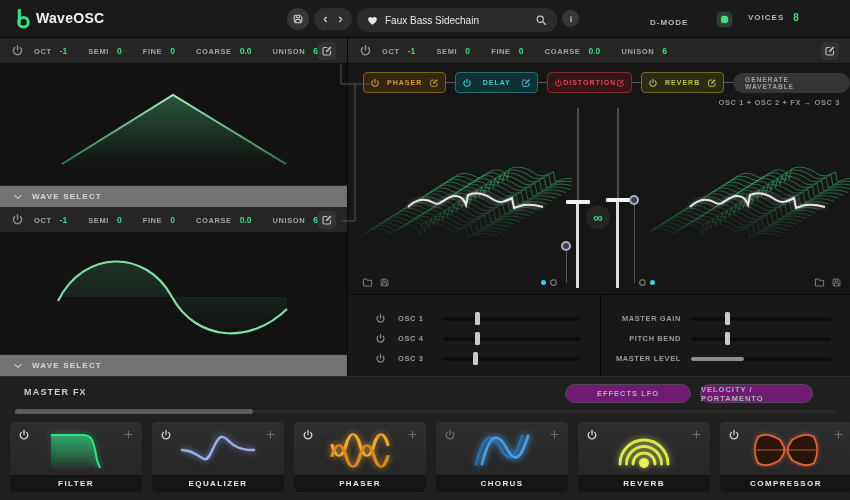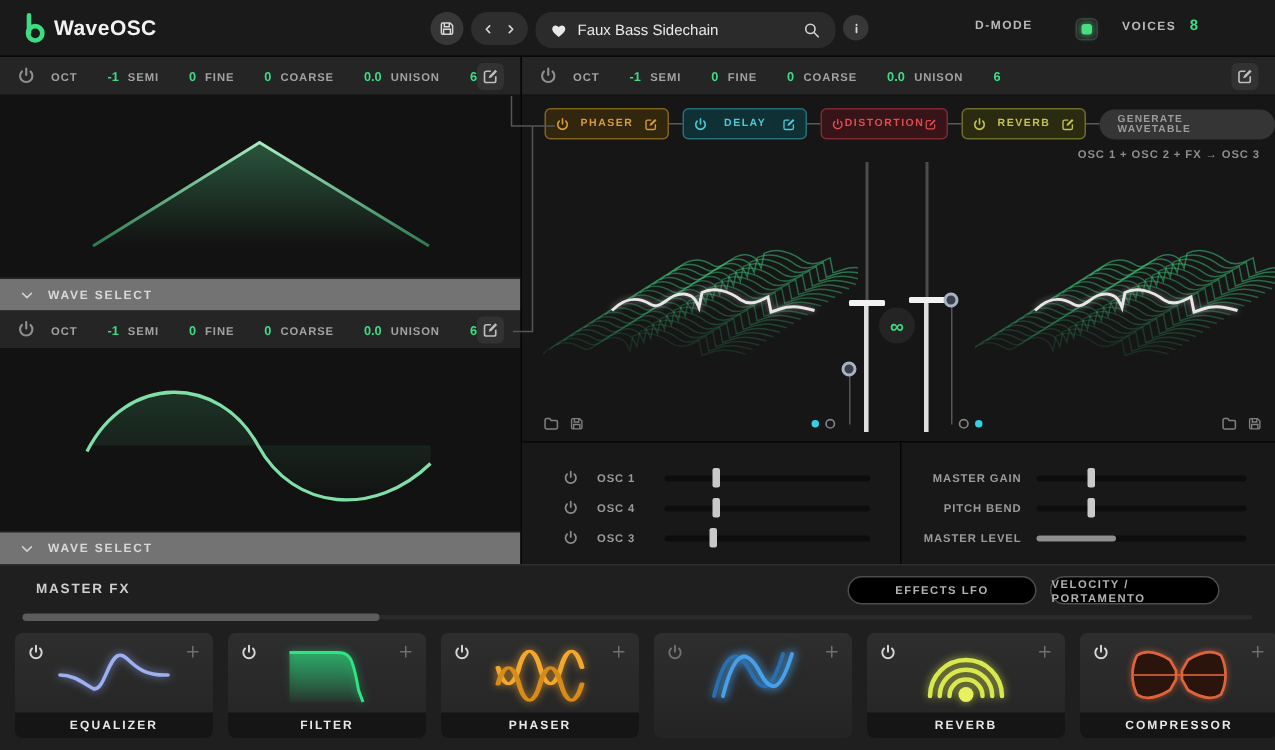--- a/index.html
+++ b/index.html
@@ -14,38 +14,38 @@
   .logo-mark{position:absolute;left:12px;top:8px;}
   .app-title{position:absolute;left:36px;top:10px;font-size:14px;font-weight:bold;color:#f2f2f2;letter-spacing:.3px;}
   .round-btn{position:absolute;top:8px;height:22px;border-radius:11px;background:#373737;
              display:flex;align-items:center;justify-content:center;color:#d5d5d5;}
   .save-btn{left:287px;width:22px;}
   .nav-pill{left:314px;width:38px;background:#2e2e2e;gap:6px;}
   .preset-field{position:absolute;left:357px;top:8px;width:200px;height:24px;border-radius:11px;
                 background:#2b2b2b;display:flex;align-items:center;padding:0 10px;gap:7px;}
   .preset-name{flex:1;font-size:10px;color:#eaeaea;white-space:nowrap;overflow:hidden;}
   .info-btn{left:562px;width:17px;height:17px;top:10px;border-radius:9px;}
-  .dmode-wrap{position:absolute;left:650px;top:12px;display:flex;align-items:flex-start;gap:29px;}
+  .dmode-wrap{position:absolute;left:650px;top:12px;display:flex;align-items:flex-end;gap:29px;}
   .tb-label{font-size:8px;font-weight:bold;color:#b8b8b8;letter-spacing:1px;}
   .dmode-toggle{width:15px;height:15px;border-radius:4px;background:#242424;border:1px solid #3b3b3b;
                 display:flex;align-items:center;justify-content:center;}
   .dmode-toggle .dot{width:7px;height:7px;border-radius:2px;background:#4ade80;box-shadow:0 0 6px rgba(61,220,132,.9);}
   .voices-wrap{position:absolute;left:748px;top:12px;display:flex;align-items:center;gap:9px;}
   .voices-val{font-size:10px;font-weight:bold;color:#3ddc84;}
 
   
   .left-panel{position:absolute;left:0;top:38px;width:347px;height:338px;background:#151515;}
   .right-panel{position:absolute;left:347px;top:38px;width:503px;height:338px;background:#161616;border-left:1px solid #060606;}
 
   
   .osc-header{position:relative;height:26px;background:#252525;border-bottom:1px solid #121212;
               display:flex;align-items:center;padding:0 11px;}
   .osc-header .pwr{color:#8f8f8f;margin-right:10px;}
   .params{display:flex;align-items:center;justify-content:space-between;flex:1;max-width:285px;}
-  .param{display:flex;align-items:baseline;gap:20px;}
+  .param{display:flex;align-items:baseline;gap:8px;}
   .param .lbl{font-size:7.5px;font-weight:bold;color:#a2a2a2;letter-spacing:.6px;}
   .param .val{font-size:8.5px;font-weight:bold;color:#3ddc84;}
   .edit-btn{margin-left:auto;width:18px;height:18px;border-radius:4px;background:#323232;color:#bdbdbd;
             display:flex;align-items:center;justify-content:center;}
 
   .wave-display{position:relative;height:121px;background:#121212;overflow:hidden;}
   .wave-select{height:22px;background:#737373;border-top:1px solid #222;display:flex;align-items:center;
                gap:9px;padding:0 13px;color:#cfcfcf;}
   .wave-select .ws-lbl{font-size:8px;font-weight:bold;letter-spacing:1.2px;color:#d8d8d8;}
 
@@ -96,21 +96,21 @@
   .hthumb{position:absolute;top:0;width:5px;height:13px;background:#c9c9c9;border-radius:1.5px;}
   .hfill{position:absolute;left:0;top:5px;height:4px;background:#8f8f8f;border-radius:2px;}
 
   
   .connectors{position:absolute;left:330px;top:50px;}
   .connectors polyline{fill:none;stroke:#565656;stroke-width:1;}
 
   
   .bottom-panel{position:absolute;left:0;top:376px;width:850px;height:124px;background:#1f1f1f;border-top:1px solid #2e2e2e;}
   .mfx-title{position:absolute;left:24px;top:10px;font-size:9px;font-weight:bold;color:#cfcfcf;letter-spacing:1.2px;}
-  .mfx-pill{position:absolute;top:7px;height:19px;border-radius:10px;border:1px solid #4d4d4d;background:#000000;
+  .mfx-pill{position:absolute;top:7px;height:19px;border-radius:10px;border:1px solid #4d4d4d;background:#701a75;
             color:#b2b2b2;font-size:7.5px;font-weight:bold;letter-spacing:1px;display:flex;align-items:center;justify-content:center;}
   .pill-lfo{left:565px;width:126px;}
   .pill-vel{left:700px;width:113px;}
   .scrollbar{position:absolute;left:15px;top:32px;width:820px;height:5px;}
   .sb-track{position:absolute;left:0;right:0;top:1px;height:3px;background:#2a2a2a;border-radius:2px;}
   .sb-thumb{position:absolute;left:0;top:0;height:5px;background:#5c5c5c;border-radius:3px;}
   .cards{position:absolute;left:10px;top:45px;display:flex;gap:10px;}
   .fx-card{position:relative;width:132px;height:70px;border-radius:5px;background:linear-gradient(#2e2e2e,#242424);
            overflow:hidden;}
   .card-pwr{position:absolute;left:8px;top:7px;color:#d5d5d5;}
@@ -585,35 +585,20 @@
 
     <div class="scrollbar">
       <div class="sb-track"></div>
       <div class="sb-thumb" style="width: 29%;"></div>
     </div>
 
     <div class="cards">
 
       <div class="fx-card">
         <div class="card-art">
-          <svg width="84" height="44" viewBox="0 0 84 44" class="glow-eq">
-            <path d="M6 22C16 22 22 28 28 31C35 34 38 11 45 9C52 7 54 23 78 22" fill="none" stroke="#9db0ef" stroke-width="2.4" stroke-linecap="round"></path>
-          </svg>
-        </div>
-        <svg class="ic card-pwr" width="12" height="12">
-            <use href="#i-power"></use>
-          </svg>
-        <svg class="ic card-plus" width="11" height="11">
-            <use href="#i-plus"></use>
-          </svg>
-        <div class="card-label">EQUALIZER</div>
-      </div>
-
-      <div class="fx-card">
-        <div class="card-art">
           <svg width="84" height="44" viewBox="0 0 84 44" class="glow-fl">
             <defs>
                 <linearGradient id="gFil" x1="0" y1="0" x2="0" y2="1">
                   <stop offset="0" stop-color="#2ee584" stop-opacity=".55"></stop>
                   <stop offset="1" stop-color="#2ee584" stop-opacity=".05"></stop>
                 </linearGradient>
               </defs>
             <path d="M17 7H48C57 7 59 9 63 32L65 40H17Z" fill="url(#gFil)"></path>
             <path d="M17 7H48C57 7 59 9 63 32L66 40" fill="none" stroke="#2ee584" stroke-width="2"></path>
           </svg>
@@ -622,20 +607,35 @@
             <use href="#i-power"></use>
           </svg>
         <svg class="ic card-plus" width="11" height="11">
             <use href="#i-plus"></use>
           </svg>
         <div class="card-label">FILTER</div>
       </div>
 
       <div class="fx-card">
         <div class="card-art">
+          <svg width="84" height="44" viewBox="0 0 84 44" class="glow-eq">
+            <path d="M6 22C16 22 22 28 28 31C35 34 38 11 45 9C52 7 54 23 78 22" fill="none" stroke="#9db0ef" stroke-width="2.4" stroke-linecap="round"></path>
+          </svg>
+        </div>
+        <svg class="ic card-pwr" width="12" height="12">
+            <use href="#i-power"></use>
+          </svg>
+        <svg class="ic card-plus" width="11" height="11">
+            <use href="#i-plus"></use>
+          </svg>
+        <div class="card-label">EQUALIZER</div>
+      </div>
+
+      <div class="fx-card">
+        <div class="card-art">
           <svg width="84" height="44" viewBox="0 0 84 44" class="glow-ph">
             <path d="M14 9 C18 35 22 35 26 9 C30 -17 30 35 38 35 C42 35 42 9 50 9 C54 9 54 35 62 35 C66 35 68 22 70 9" fill="none" stroke="#f2a72e" stroke-width="2.2" stroke-linecap="round" opacity="0"></path>
             <path d="M14 10 C18 34 24 34 28 10 C32 -14 38 -14 42 10 C46 34 52 34 56 10 C60 -14 66 -14 70 10" transform="translate(0 11) scale(1 .6)" fill="none" stroke="#f2a72e" stroke-width="3.4" stroke-linecap="round"></path>
             <path d="M14 34 C18 10 24 10 28 34 C32 58 38 58 42 34 C46 10 52 10 56 34 C60 58 66 58 70 34" transform="translate(0 -2) scale(1 .6) translate(0 16)" fill="none" stroke="#d88a1a" stroke-width="3.4" stroke-linecap="round"></path>
           </svg>
         </div>
         <svg class="ic card-pwr" width="12" height="12">
             <use href="#i-power"></use>
           </svg>
         <svg class="ic card-plus" width="11" height="11">
@@ -651,20 +651,21 @@
             <path d="M16 36 C24 4 32 4 41 21 C48 34 54 34 62 8" fill="none" stroke="#2a6fb0" stroke-width="2.6" stroke-linecap="round"></path>
             <path d="M22 36 C30 4 38 4 47 21 C54 34 60 34 68 8" fill="none" stroke="#4aa0e8" stroke-width="2.6" stroke-linecap="round"></path>
           </svg>
         </div>
         <svg class="ic card-pwr dim" width="12" height="12">
             <use href="#i-power"></use>
           </svg>
         <svg class="ic card-plus" width="11" height="11">
             <use href="#i-plus"></use>
           </svg>
+        <div class="card-label">CHORUS</div>
       </div>
 
       <div class="fx-card">
         <div class="card-art">
           <svg width="84" height="48" viewBox="0 0 84 48" class="glow-rv">
             <path d="M31 38A11 11 0 0 1 53 38" fill="none" stroke="#d9e84e" stroke-width="3" stroke-linecap="round"></path>
             <path d="M24.5 38A17.5 17.5 0 0 1 59.5 38" fill="none" stroke="#d9e84e" stroke-width="3" stroke-linecap="round"></path>
             <path d="M18 38A24 24 0 0 1 66 38" fill="none" stroke="#d9e84e" stroke-width="3" stroke-linecap="round"></path>
             <circle cx="42" cy="37" r="5" fill="#e8f060"></circle>
           </svg>

